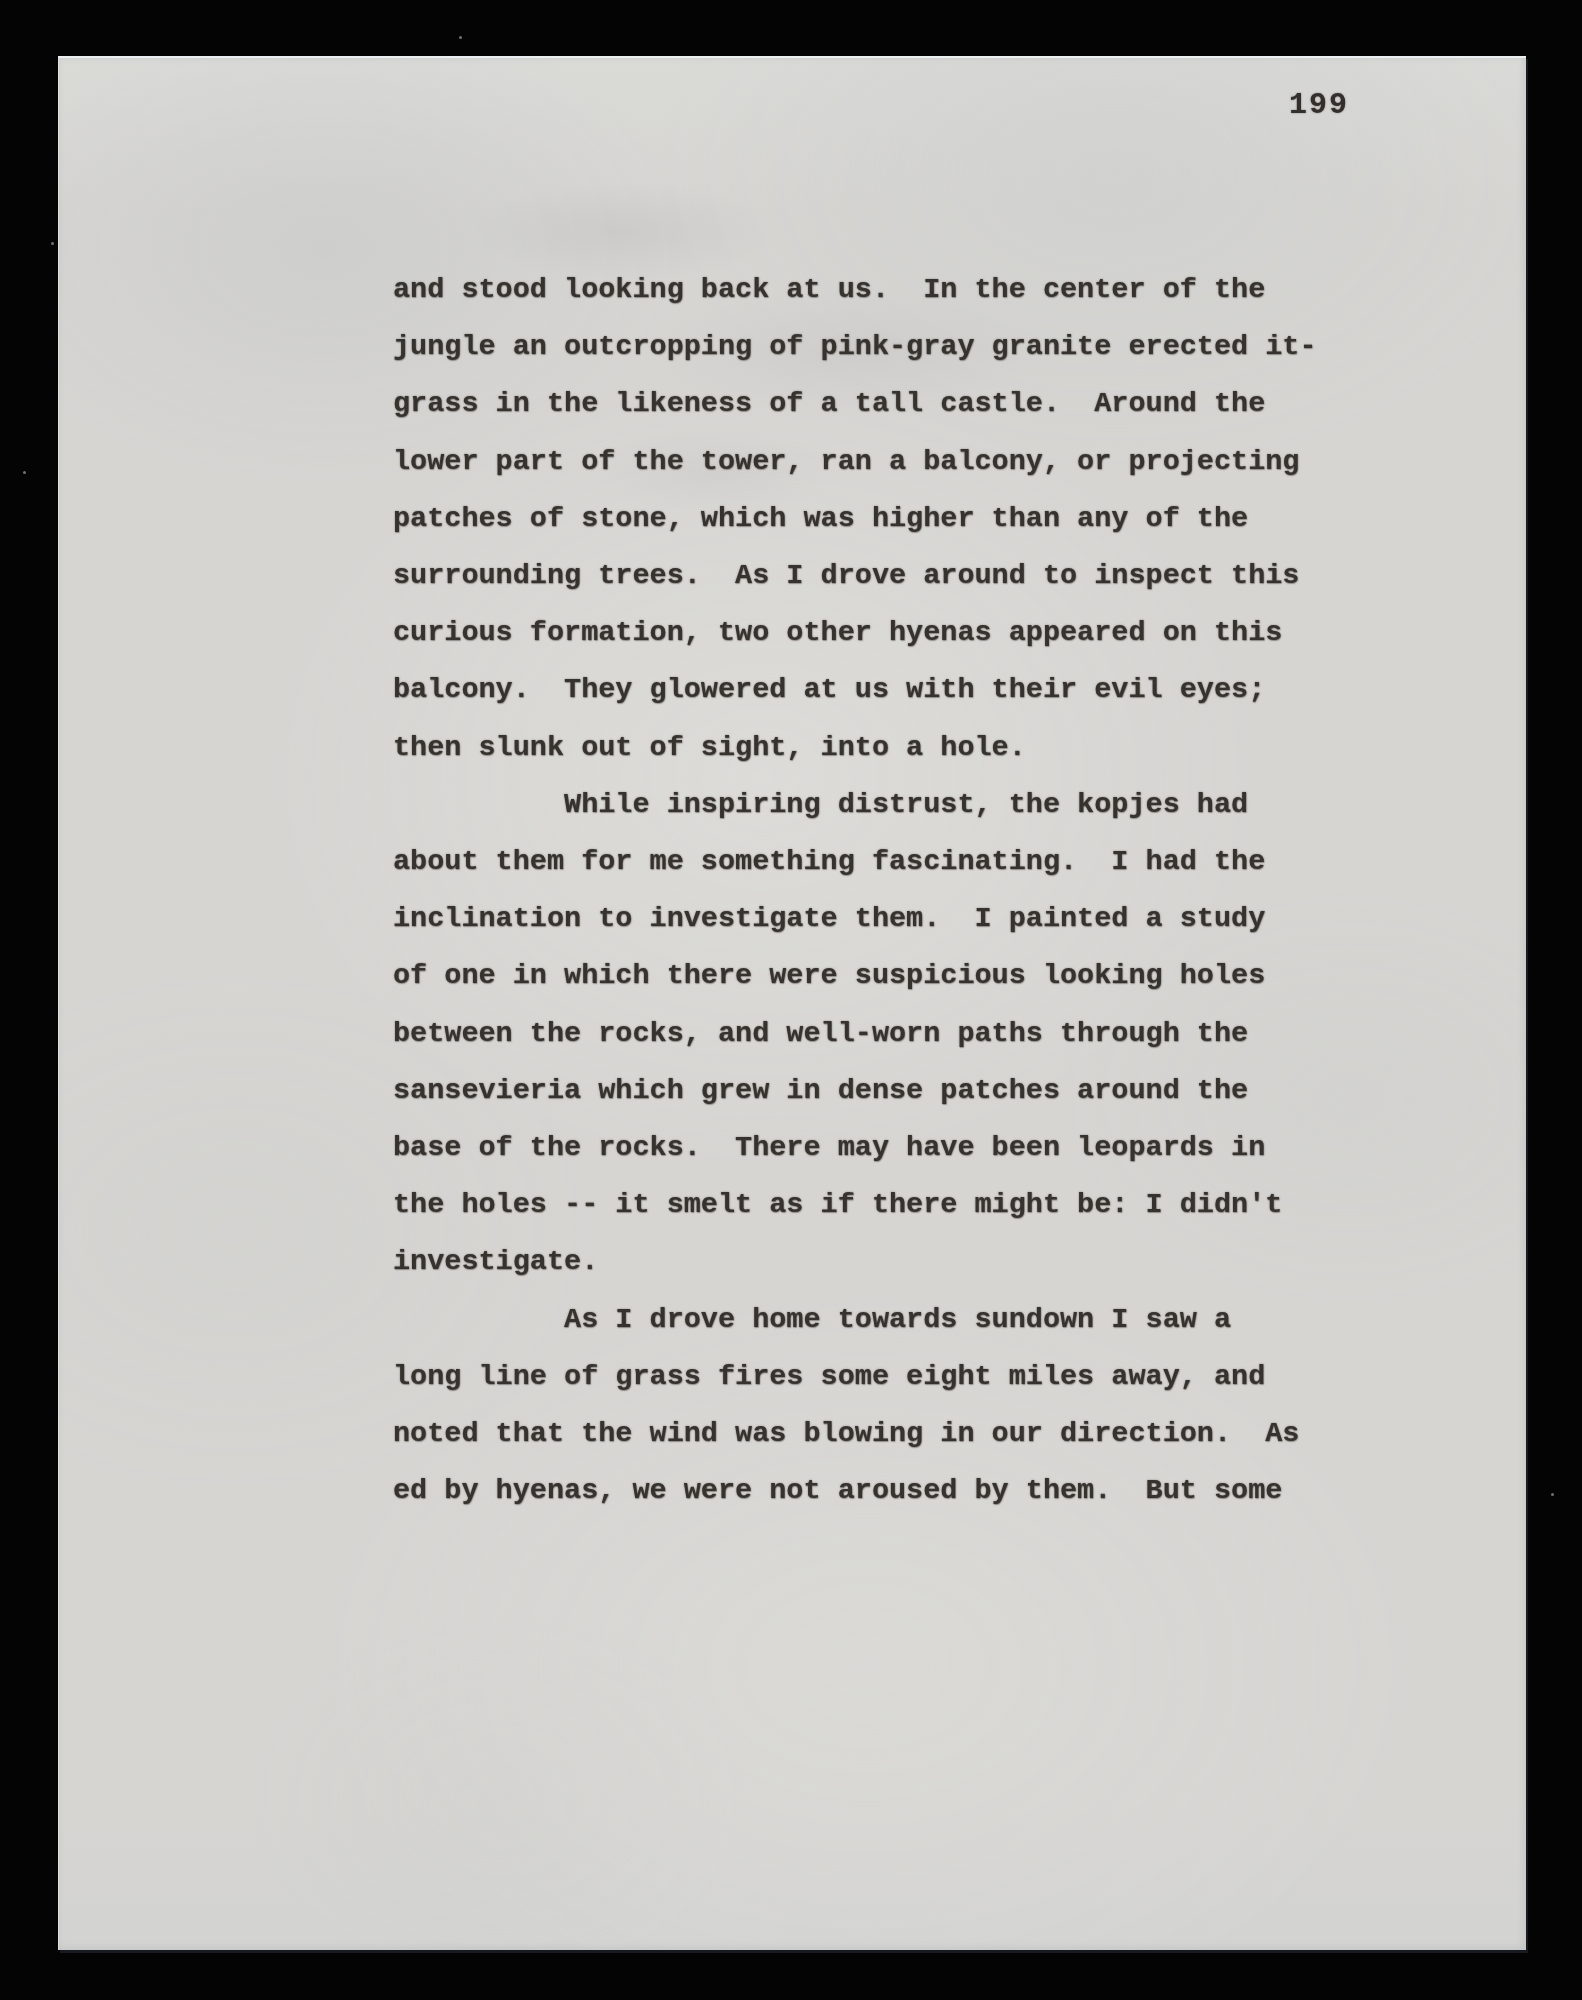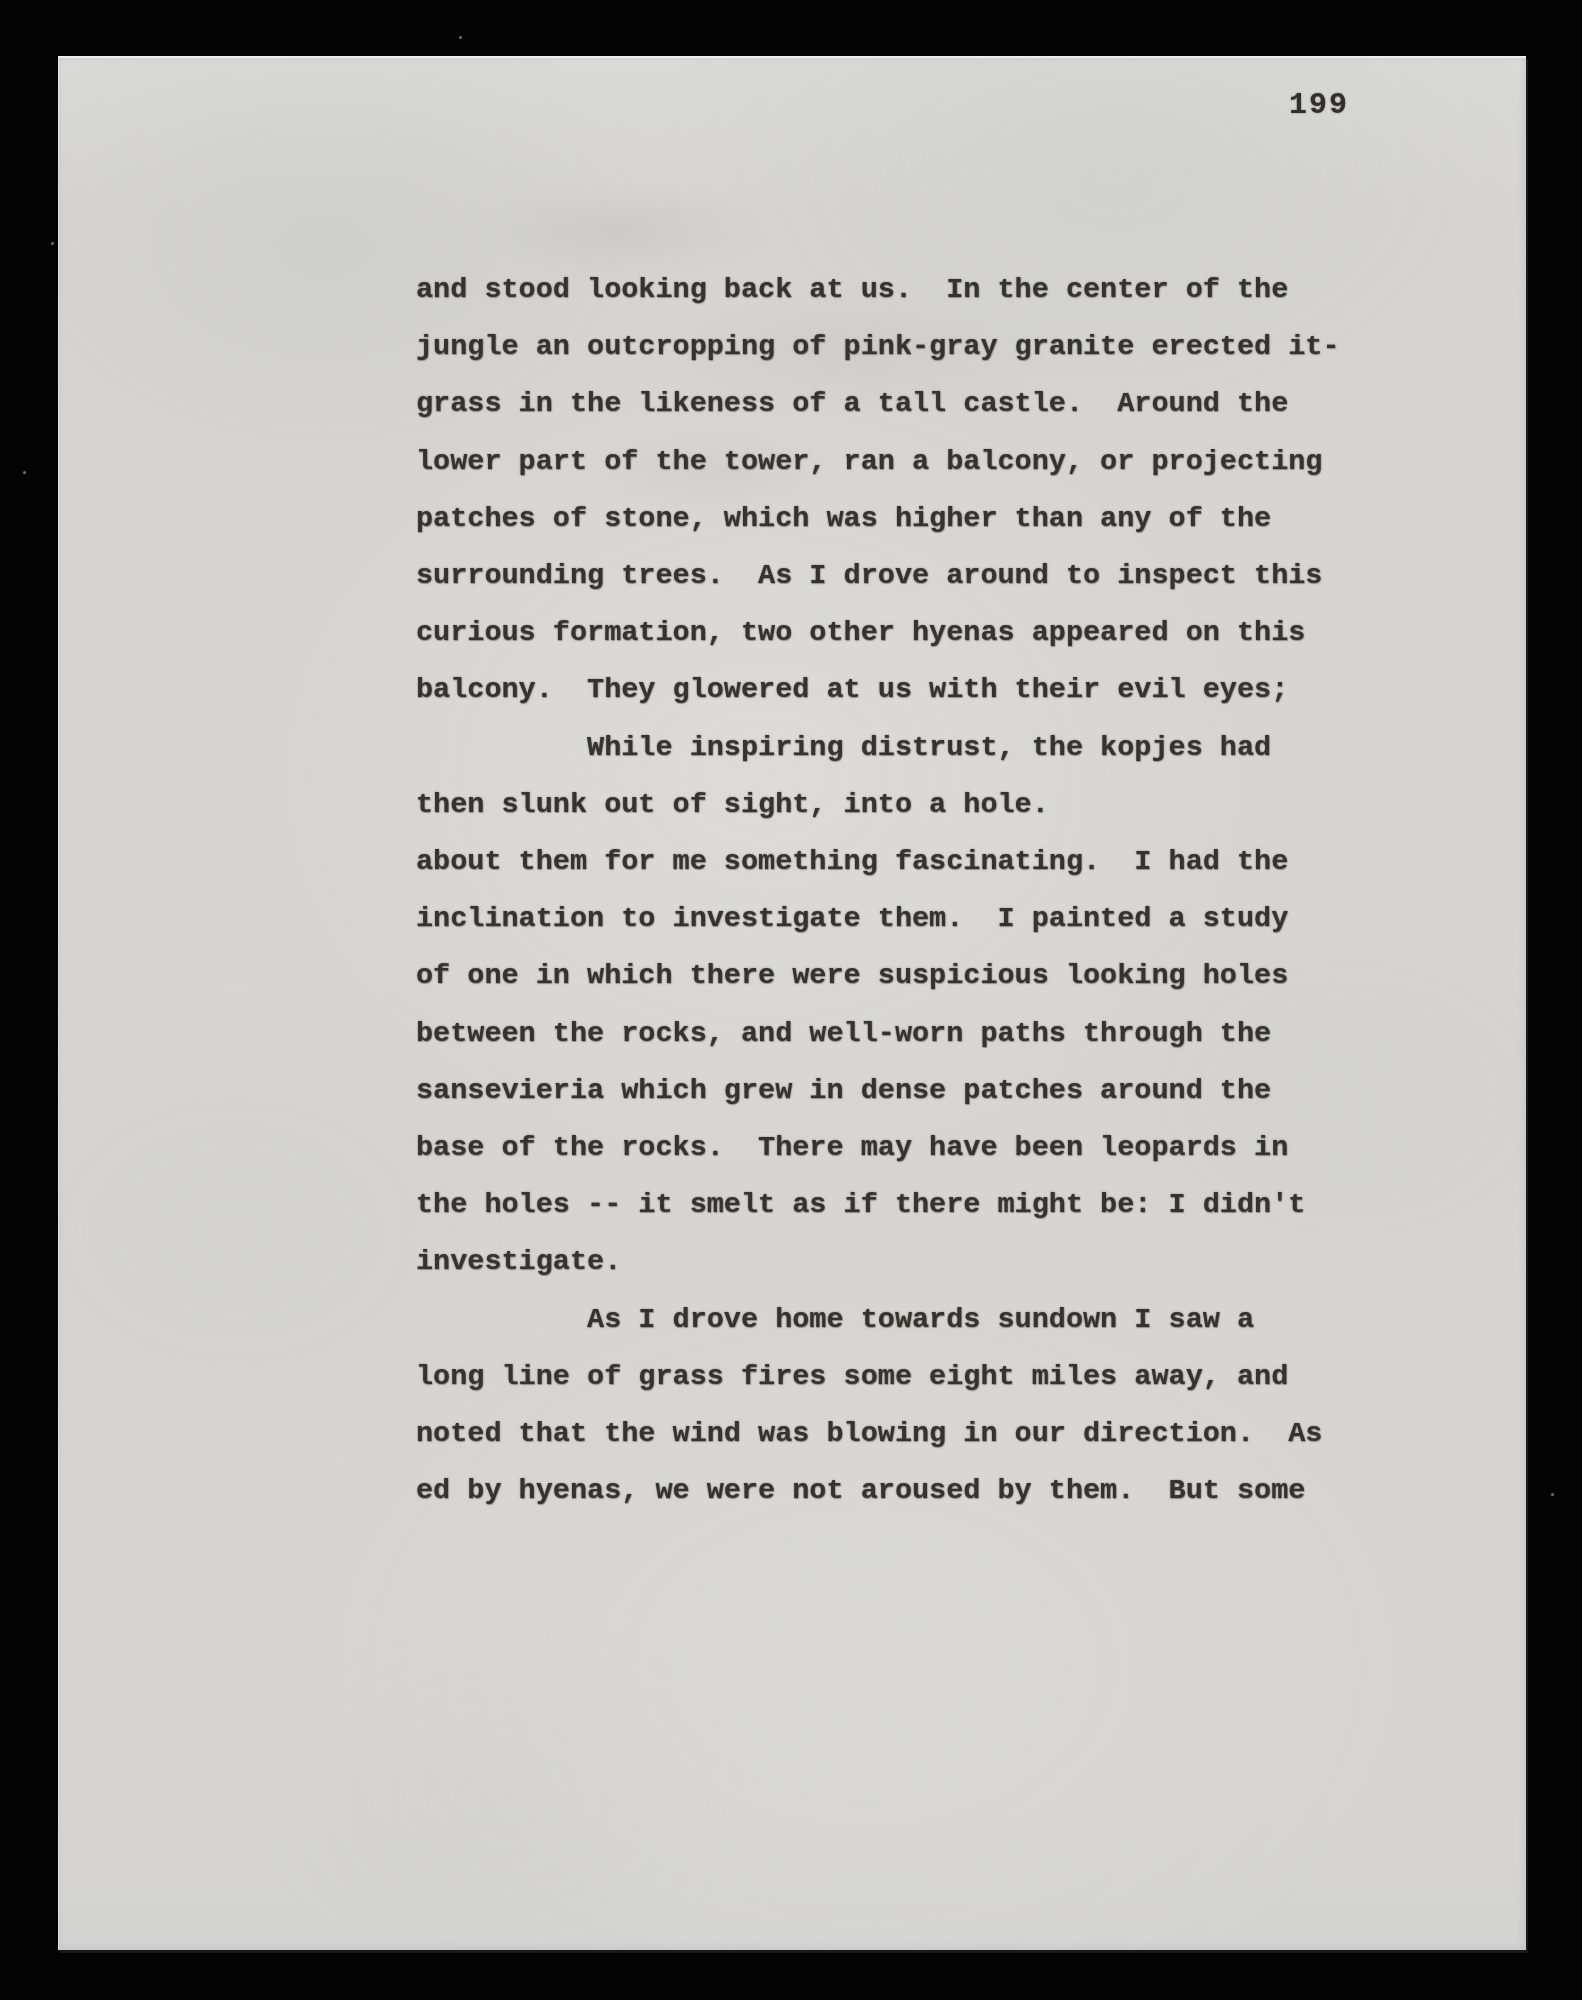--- a/index.html
+++ b/index.html
@@ -58,21 +58,20 @@
     font-weight: bold;
     letter-spacing: 2px;
     color: #322f2c;
     text-shadow: 0 0 2px rgba(52,48,44,0.55);
     text-align: center;
   }
   .text-block {
     position: absolute;
     left: 334px; top: 203px;
     width: 1030px;
-    margin-left: 23px;
   }
   .text-line {
     white-space: pre;
     font-size: 28.5px;
     line-height: 57.2px;
     font-weight: bold;
     color: #36332f;
     text-shadow: 0 0 2px rgba(55,50,44,0.5), 0.5px 0.5px 1px rgba(55,50,44,0.35);
   }
 </style>
@@ -91,22 +90,22 @@
     <div class="page-number">199</div>
     <div class="text-block" id="typed-text-block">
         <div class="text-line">and stood looking back at us.  In the center of the</div>
         <div class="text-line">jungle an outcropping of pink-gray granite erected it-</div>
         <div class="text-line">grass in the likeness of a tall castle.  Around the</div>
         <div class="text-line">lower part of the tower, ran a balcony, or projecting</div>
         <div class="text-line">patches of stone, which was higher than any of the</div>
         <div class="text-line">surrounding trees.  As I drove around to inspect this</div>
         <div class="text-line">curious formation, two other hyenas appeared on this</div>
         <div class="text-line">balcony.  They glowered at us with their evil eyes;</div>
+        <div class="text-line">then slunk out of sight, into a hole.</div>
         <div class="text-line">          While inspiring distrust, the kopjes had</div>
-        <div class="text-line">then slunk out of sight, into a hole.</div>
         <div class="text-line">about them for me something fascinating.  I had the</div>
         <div class="text-line">inclination to investigate them.  I painted a study</div>
         <div class="text-line">of one in which there were suspicious looking holes</div>
         <div class="text-line">between the rocks, and well-worn paths through the</div>
         <div class="text-line">sansevieria which grew in dense patches around the</div>
         <div class="text-line">base of the rocks.  There may have been leopards in</div>
         <div class="text-line">the holes -- it smelt as if there might be: I didn't</div>
         <div class="text-line">investigate.</div>
         <div class="text-line">          As I drove home towards sundown I saw a</div>
         <div class="text-line">long line of grass fires some eight miles away, and</div>

